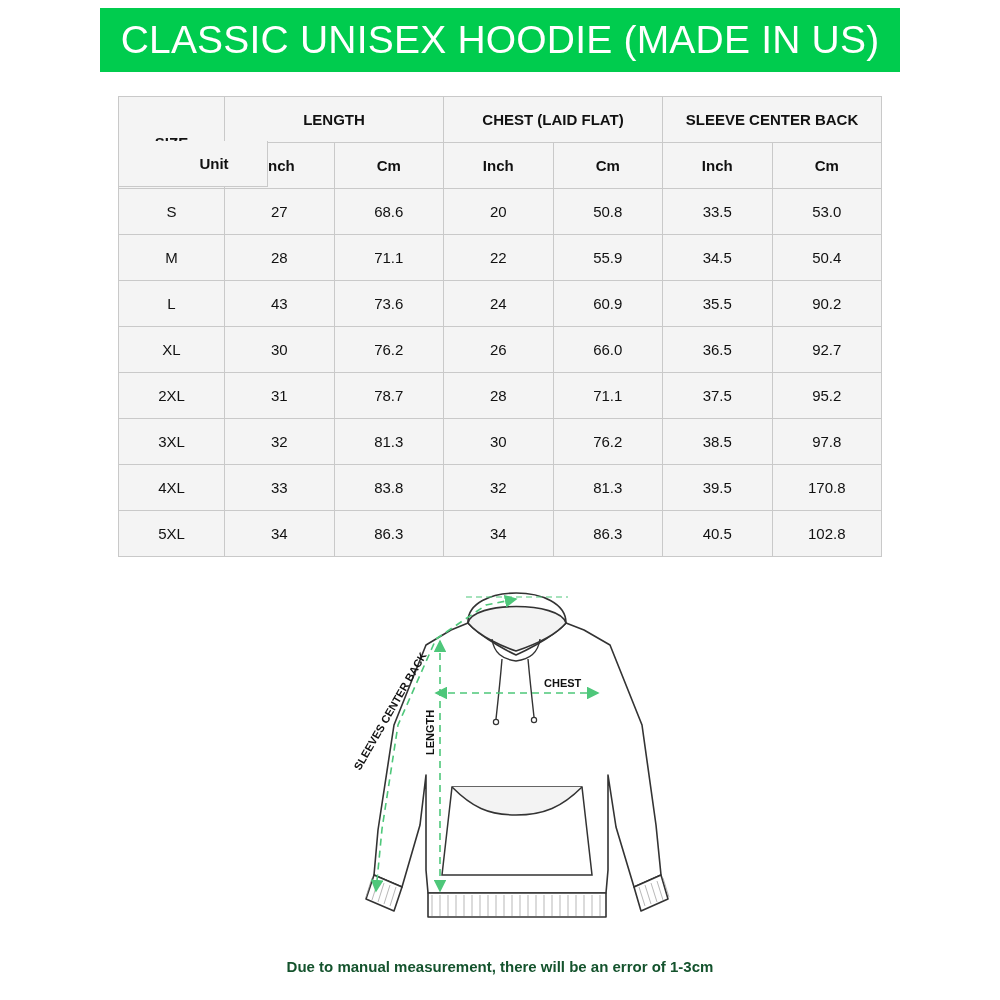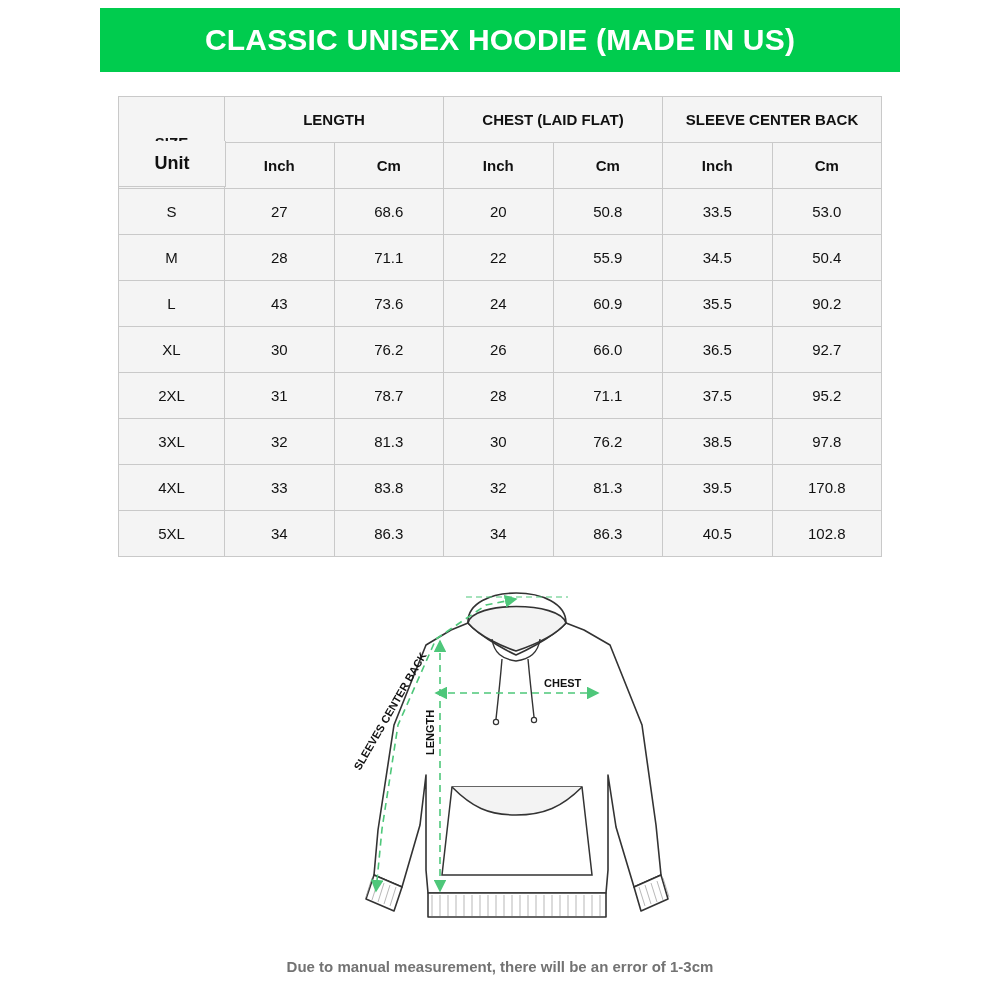--- a/index.html
+++ b/index.html
@@ -23,22 +23,22 @@
     top: 8px;
     width: 800px;
     height: 64px;
     background: #00cc4e;
     display: flex;
     align-items: center;
     justify-content: center;
   }
   .header-title {
     color: #ffffff;
-    font-size: 30px;
-    font-weight: bold;
+    font-size: 39px;
+    font-weight: normal;
     letter-spacing: 0.2px;
     text-align: center;
     white-space: nowrap;
   }
 
   
   .size-table-wrap {
     position: absolute;
     left: 118px;
     top: 96px;
@@ -79,21 +79,21 @@
   }
   .diagram svg { display: block; }
 
   
   .footer-note {
     position: absolute;
     left: 0;
     top: 958px;
     width: 1000px;
     text-align: center;
-    color: #737373;
+    color: #14532d;
     font-size: 15px;
     font-weight: bold;
   }
 </style>
 </head>
 <body>
 
 <div class="header-banner">
   <div class="header-title">CLASSIC UNISEX HOODIE (MADE IN US)</div>
 </div>
@@ -196,21 +196,21 @@
         <td>86.3</td>
         <td>34</td>
         <td>86.3</td>
         <td>40.5</td>
         <td>102.8</td>
       </tr>
     </tbody>
   </table>
 </div>
 
-<div style="position:absolute; left:118px; top:141px; width:106px; height:45px; display:flex; align-items:center; justify-content:center; background:#f4f4f4; border-left:1px solid #c9c9c9; border-right:1px solid #c9c9c9; border-bottom:1px solid #c9c9c9; font-weight:bold; font-size:18px;">Unit</div>
+<div style="position:absolute; left:118px; top:141px; width:106px; height:45px; display:flex; align-items:center; justify-content:center; background:#f4f4f4; border-left:1px solid #c9c9c9; border-right:1px solid #c9c9c9; border-bottom:1px solid #c9c9c9; font-weight:bold; font-size:15px;padding-left:42px;">Unit</div>
 
 <div class="diagram">
   <svg width="400" height="350" viewBox="0 0 400 350" xmlns="http://www.w3.org/2000/svg">
 
     <g fill="#ffffff" stroke="#333333" stroke-width="1.6" stroke-linejoin="round">
 
       <path d="M135 55 L110 70 L78 150 L62 255 L58 300 L86 312 L104 250 L110 200
                L110 295 L112 318 L290 318 L292 295 L292 200 L300 252 L318 312 L345 300
                L340 250 L326 150 L294 70 L268 55
                L250 48 L200 72 L152 48 Z"></path>

